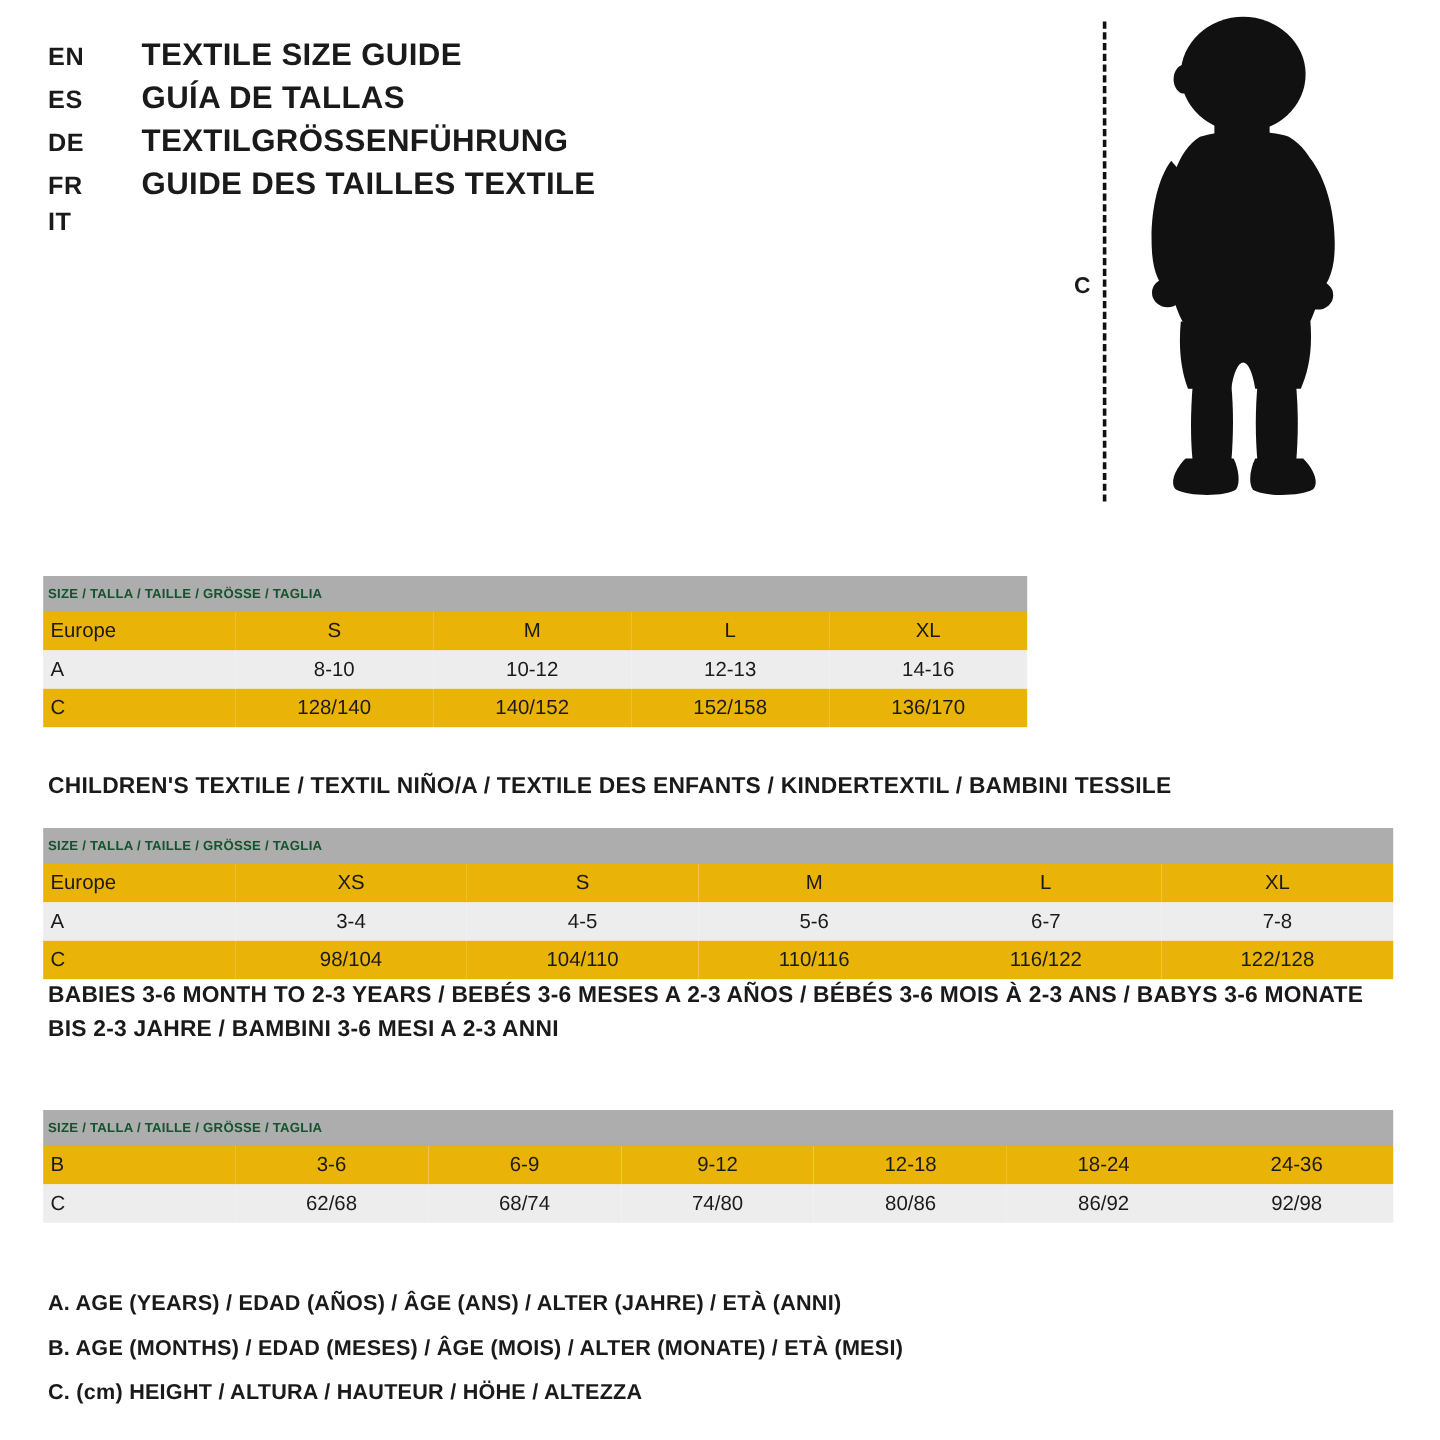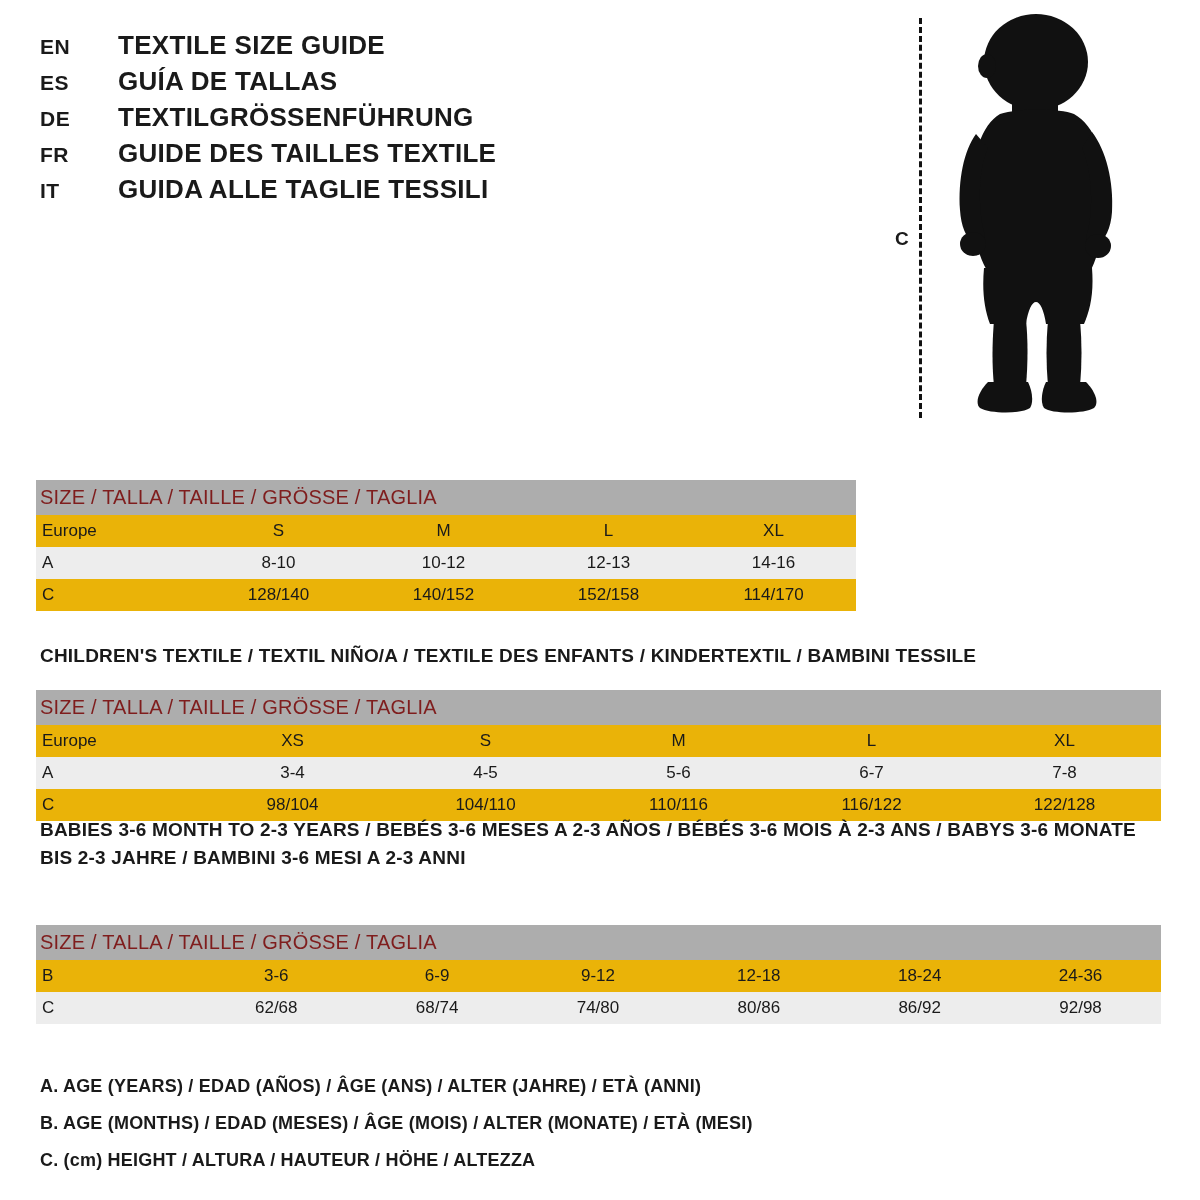--- a/index.html
+++ b/index.html
@@ -91,24 +91,24 @@
     border-collapse: collapse;
     font-size: 17px;
   }
   table.size-table td {
     padding: 6px 4px 6px 4px;
     height: 30px;
     vertical-align: middle;
   }
   .hdr-band td {
     background: #adadad;
-    color: #7f1d1d;
-    font-weight: normal;
+    color: #14532d;
+    font-weight: bold;
     letter-spacing: 0.2px;
-    font-size: 20px;
+    font-size: 11px;
     padding-left: 6px;
   }
   .row-white td { background: #eab308; }
   .row-grey td { background: #ededed; }
   .col-label {
     padding-left: 6px !important;
     text-align: left;
     font-weight: normal;
   }
   .cell-center { text-align: center; }
@@ -142,21 +142,20 @@
     <div class="lang-row">
       <div class="lang-code">DE</div>
       <div class="lang-text">TEXTILGRÖSSENFÜHRUNG</div>
     </div>
     <div class="lang-row">
       <div class="lang-code">FR</div>
       <div class="lang-text">GUIDE DES TAILLES TEXTILE</div>
     </div>
     <div class="lang-row">
       <div class="lang-code">IT</div>
-      <div class="lang-text">GUIDA ALLE TAGLIE TESSILI</div>
     </div>
   </div>
 
   <div class="figure-wrap">
     <div class="c-label">C</div>
     <div class="dash-line"></div>
     <div class="silhouette">
       <svg width="190" height="410" viewBox="0 0 190 410" xmlns="http://www.w3.org/2000/svg">
         <g fill="#111111">
 
@@ -214,21 +213,21 @@
       <td class="cell-center">8-10</td>
       <td class="cell-center">10-12</td>
       <td class="cell-center">12-13</td>
       <td class="cell-center">14-16</td>
     </tr>
     <tr class="row-white">
       <td class="col-label">C</td>
       <td class="cell-center">128/140</td>
       <td class="cell-center">140/152</td>
       <td class="cell-center">152/158</td>
-      <td class="cell-center">114/170</td>
+      <td class="cell-center">136/170</td>
     </tr>
   </tbody>
     </table>
 
   <div class="section-title" style="top:642px;">CHILDREN'S TEXTILE / TEXTIL NIÑO/A / TEXTILE DES ENFANTS / KINDERTEXTIL / BAMBINI TESSILE</div>
 
   <table class="size-table" style="left:36px; top:690px; width:1125px;">
     <tbody>
         <tr class="hdr-band">
       <td colspan="6">SIZE / TALLA / TAILLE / GRÖSSE / TAGLIA</td>

